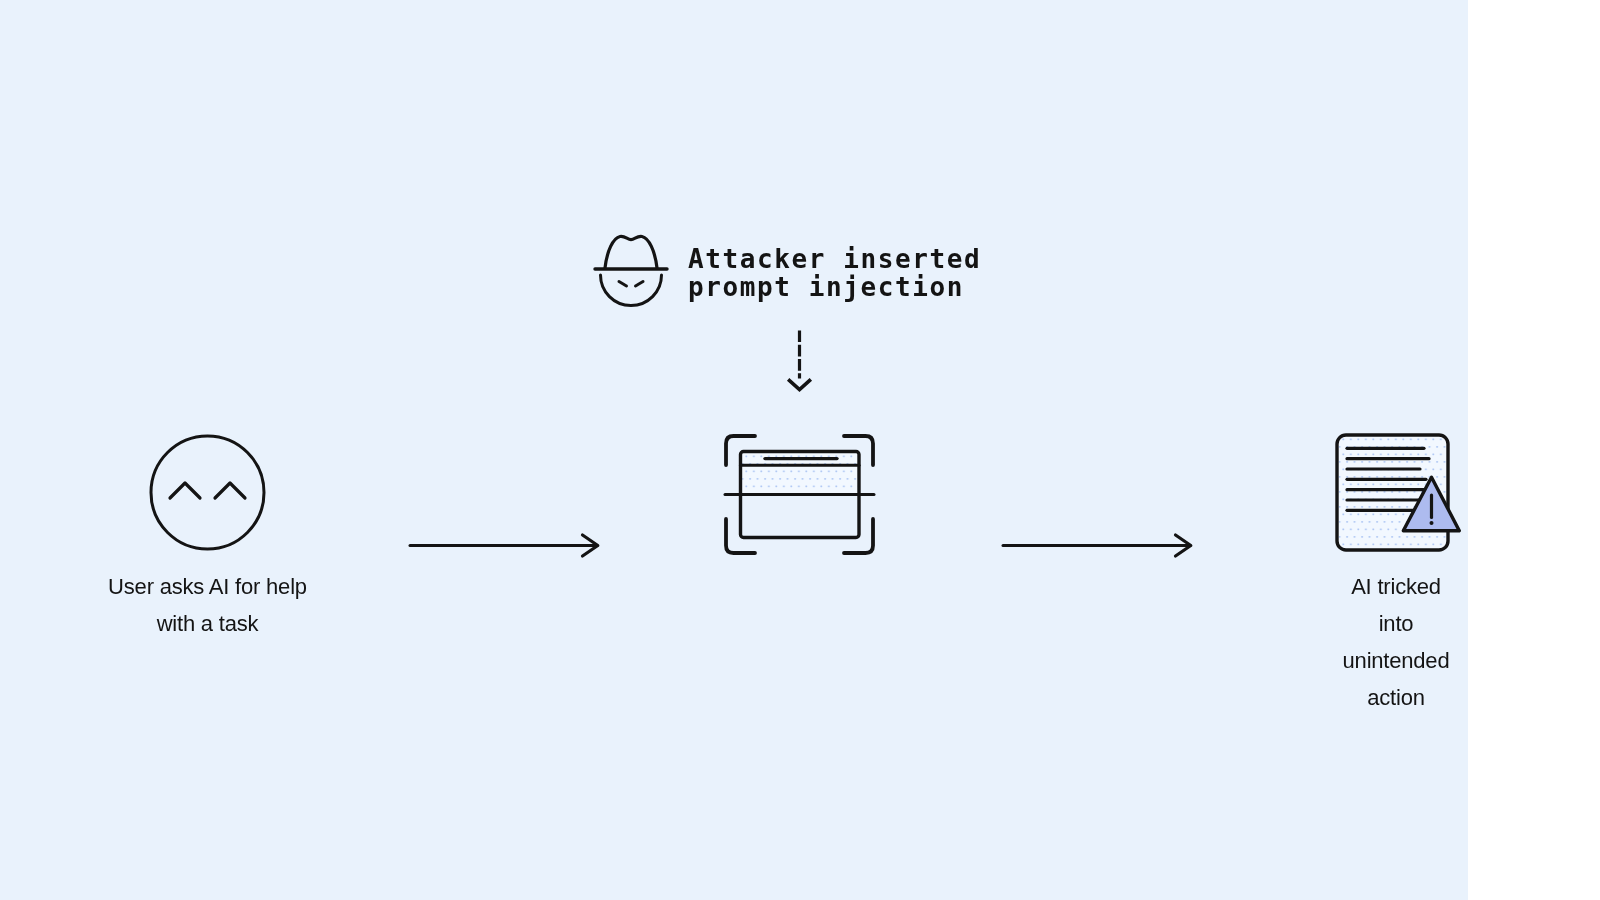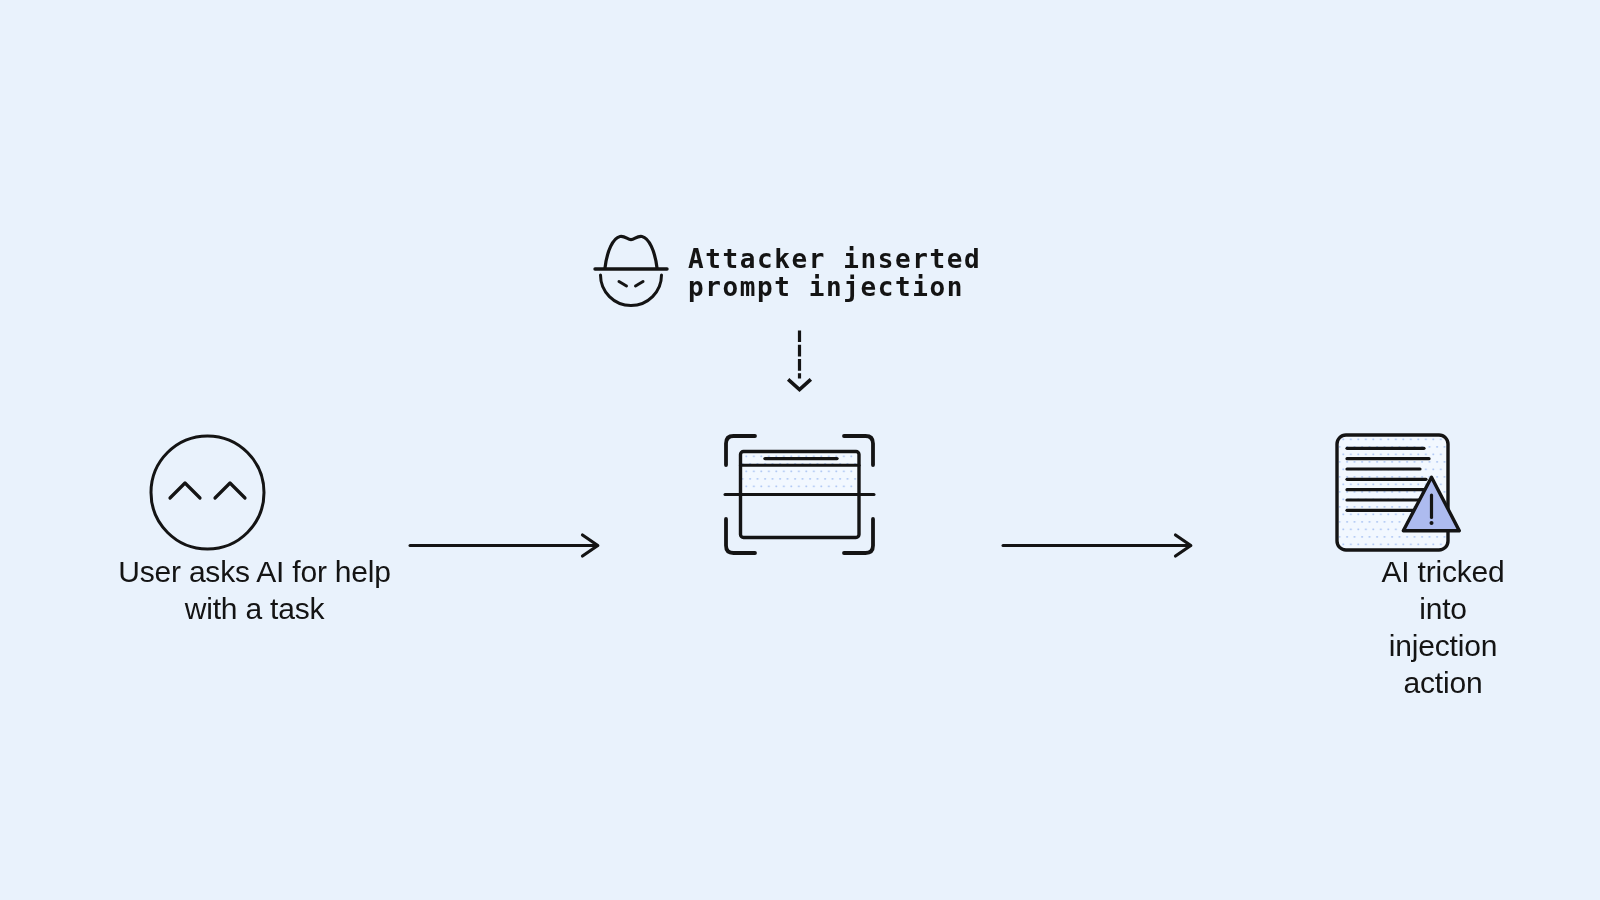--- a/index.html
+++ b/index.html
@@ -5,38 +5,37 @@
   :root{
     --background:#e9f2fc;
     --ink:#141414;
     --paper:#f2f8ff;
     --dot:#b0c8f4;
     --warning_fill:#adbbef;
   }
   html,body{margin:0;padding:0;}
   .canvas{
     position:relative;
-    width:1600px;height:900px;
+    width:1468px;height:900px;
     background:var(--background);
     overflow:hidden;
     font-family:"Liberation Sans",sans-serif;
     color:var(--ink);
   }
   .abs{position:absolute;}
   .caption{
     position:absolute;
-    top:553px;
+    top:568px;
     transform:translateX(-50%);
     white-space:pre-line;
     text-align:center;
-    font-size:30px;
+    font-size:22px;
     line-height:37px;
     letter-spacing:-0.2px;
     color:var(--ink);
-    margin-left:47px;
   }
   .mono-label{
     position:absolute;
     left:688px;
     top:245px;
     font-family:"DejaVu Sans Mono","Liberation Mono",monospace;
     font-weight:bold;
     font-size:26px;
     line-height:28px;
     letter-spacing:1.6px;
@@ -132,15 +131,15 @@
       <path class="s" style="stroke-width:3.2" d="M 17 61.7 L 94 61.7"></path>
       <path class="s" style="stroke-width:3.2" d="M 17 72 L 92 72"></path>
       <path class="s" style="stroke-width:3.2" d="M 17 82.3 L 88 82.3"></path>
     </g>
     <path class="s fill-warning" style="stroke-width:3.4" d="M 101.5 49.3 L 129.3 102.7 L 73.3 102.7 Z"></path>
     <path class="s" style="stroke-width:3.2" d="M 101.5 67 L 101.5 89.5"></path>
     <circle class="fill-ink" cx="101.5" cy="95" r="2"></circle>
   </svg>
 
   <div class="caption" style="left:1396px">AI tricked into
-injection action</div>
+unintended action</div>
 
 </div>
 
 </body></html>

